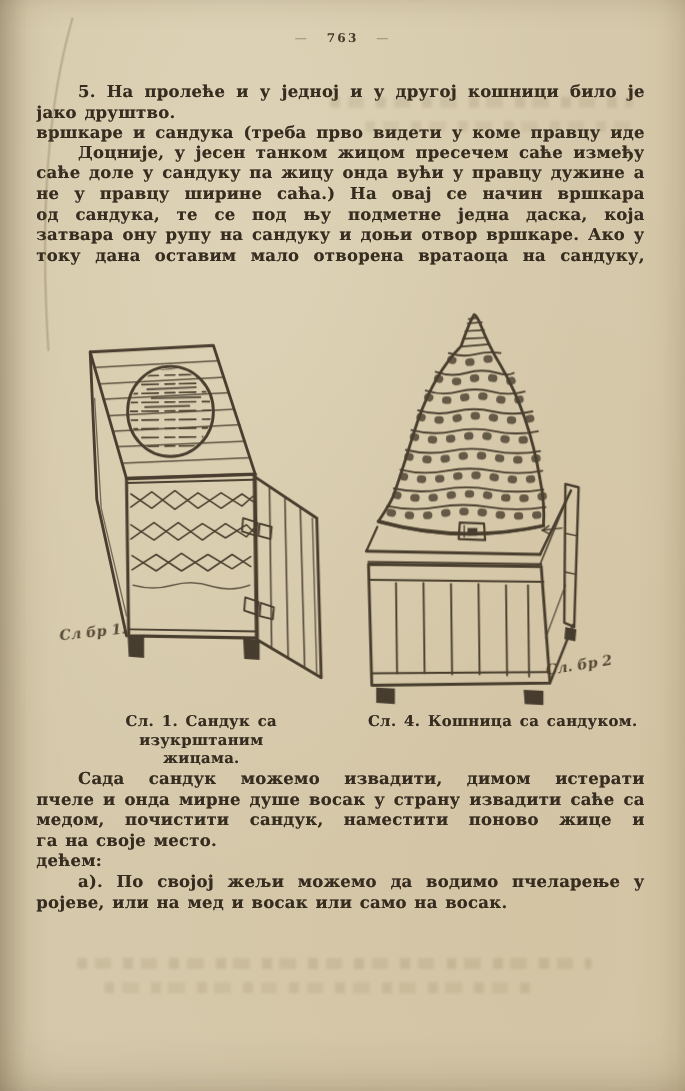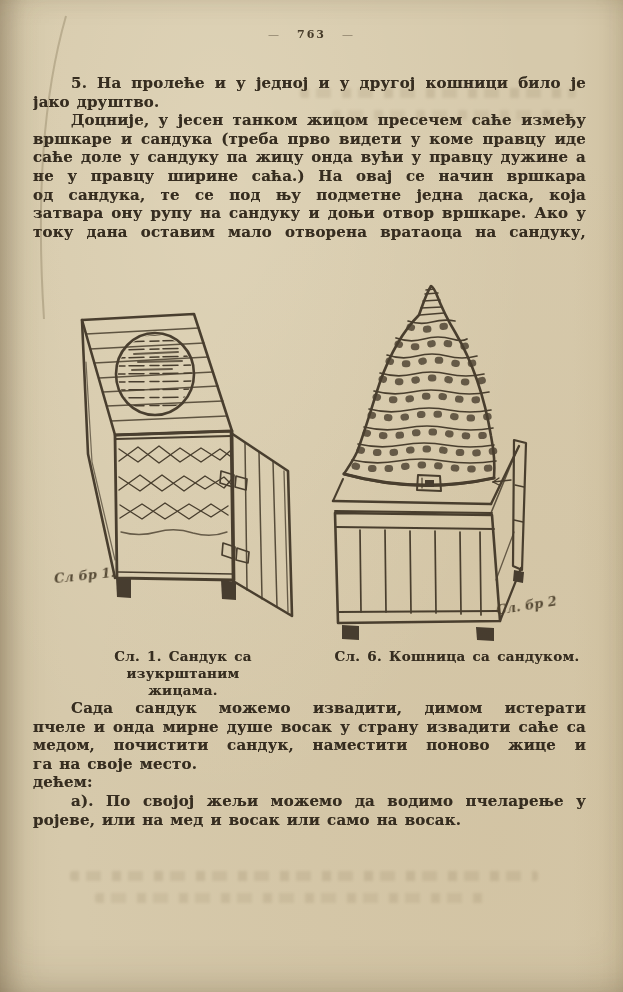--- a/index.html
+++ b/index.html
@@ -98,22 +98,22 @@
   <div class="pagenum-row">
     <span class="dash">—</span><span>763</span><span class="dash">—</span>
   </div>
 
   <div class="textblock" id="text1">
     <div>
       <div class="line ind">5. На пролеће и у једној и у другој кошници било је врло</div>
       <div class="line end">јако друштво.</div>
     </div>
     <div>
+      <div class="line">вршкаре и сандука (треба прво видети у коме правцу иде</div>
       <div class="line ind">Доцније, у јесен танком жицом пресечем саће између</div>
-      <div class="line">вршкаре и сандука (треба прво видети у коме правцу иде</div>
       <div class="line">саће доле у сандуку па жицу онда вући у правцу дужине а</div>
       <div class="line">не у правцу ширине саћа.) На овај се начин вршкара одваја</div>
       <div class="line">од сандука, те се под њу подметне једна даска, која потпуно</div>
       <div class="line">затвара ону рупу на сандуку и доњи отвор вршкаре. Ако у</div>
       <div class="line">току дана оставим мало отворена вратаоца на сандуку, пчеле</div>
     </div>
   </div>
 
   <div id="figures">
 
@@ -294,21 +294,21 @@
       <div class="hand" id="hand2">Сл. бр 2</div>
     </div>
   </div>
 
   <div id="captions">
     <div class="caption" id="cap1">
       <div>Сл. 1. Сандук са изукрштаним</div>
       <div>жицама.</div>
     </div>
     <div class="caption" id="cap2">
-      <div>Сл. 6. Кошница са сандуком.</div>
+      <div>Сл. 4. Кошница са сандуком.</div>
     </div>
   </div>
 
   <div class="textblock" id="text2">
     <div>
       <div class="line ind">Сада сандук можемо извадити, димом истерати заостале</div>
       <div class="line">пчеле и онда мирне душе восак у страну извадити саће са</div>
       <div class="line">медом, почистити сандук, наместити поново жице и вратити</div>
       <div class="line end">га на своје место.</div>
     </div>

